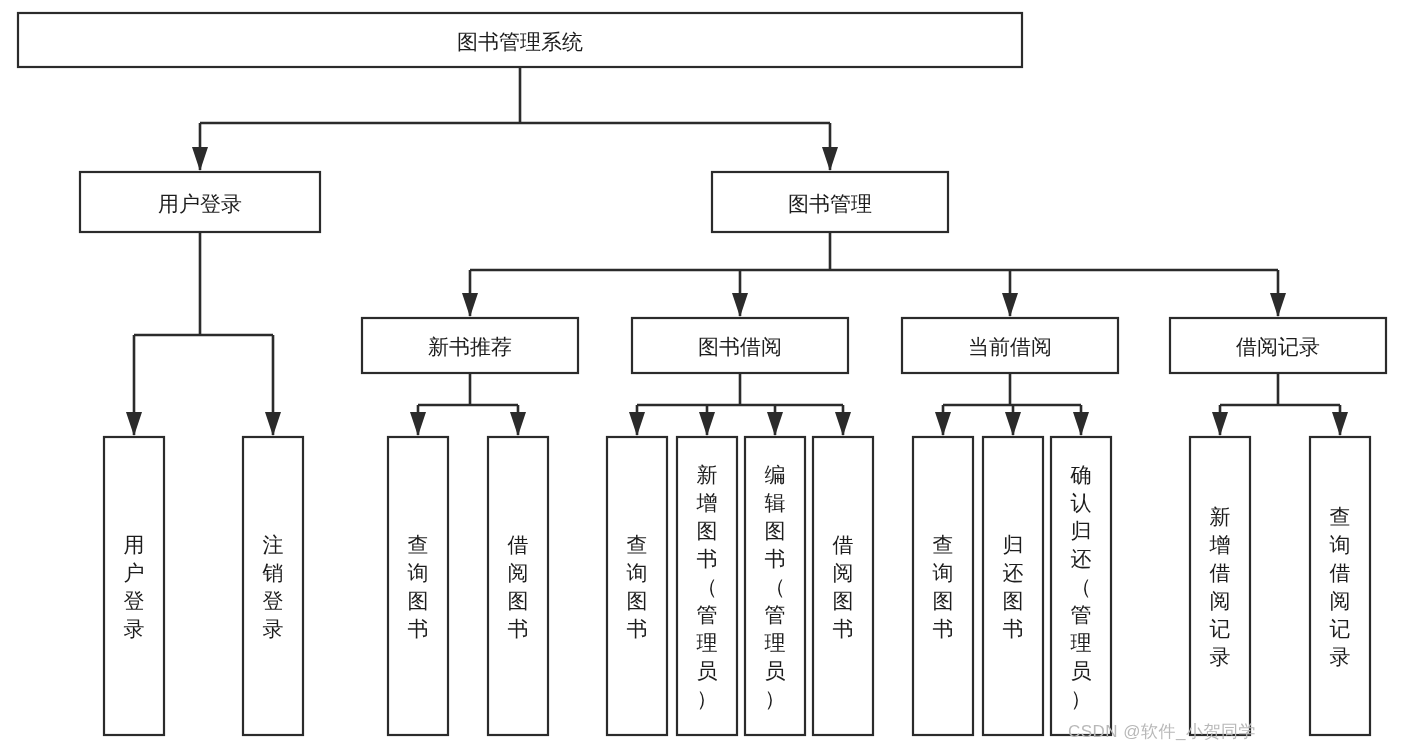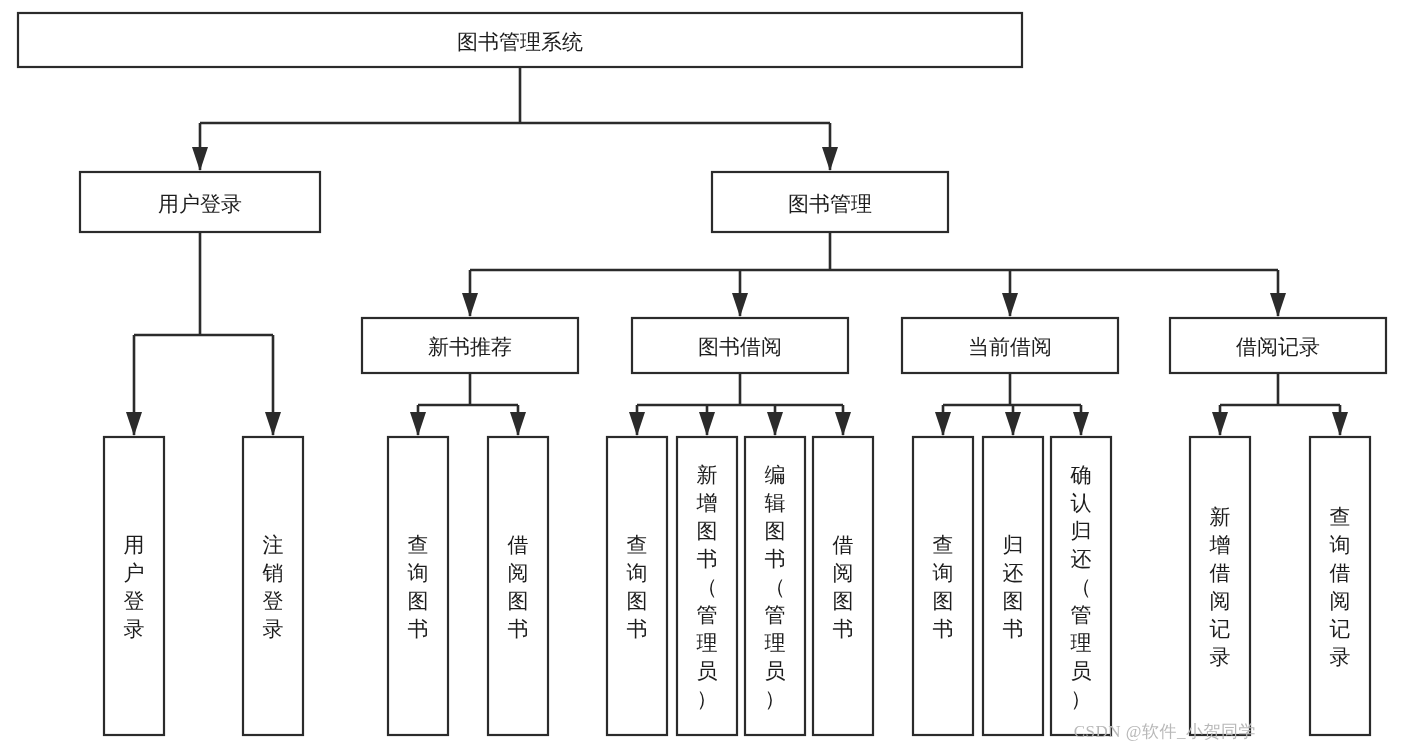--- a/index.html
+++ b/index.html
@@ -50,21 +50,21 @@
   text.h-label {
     font-size: 21px;
   }
   text.v-label {
     font-size: 21px;
   }
   .watermark {
     position: absolute;
     right: 8px;
     bottom: 4px;
-    font-family: Liberation Serif, serif;
+    font-family: Liberation Sans, sans-serif;
     font-size: 17px;
     color: #b8b8b8;
     letter-spacing: 0.5px;
     white-space: nowrap;
     pointer-events: none;
   }
 </style>
 </head>
 <body>
 

